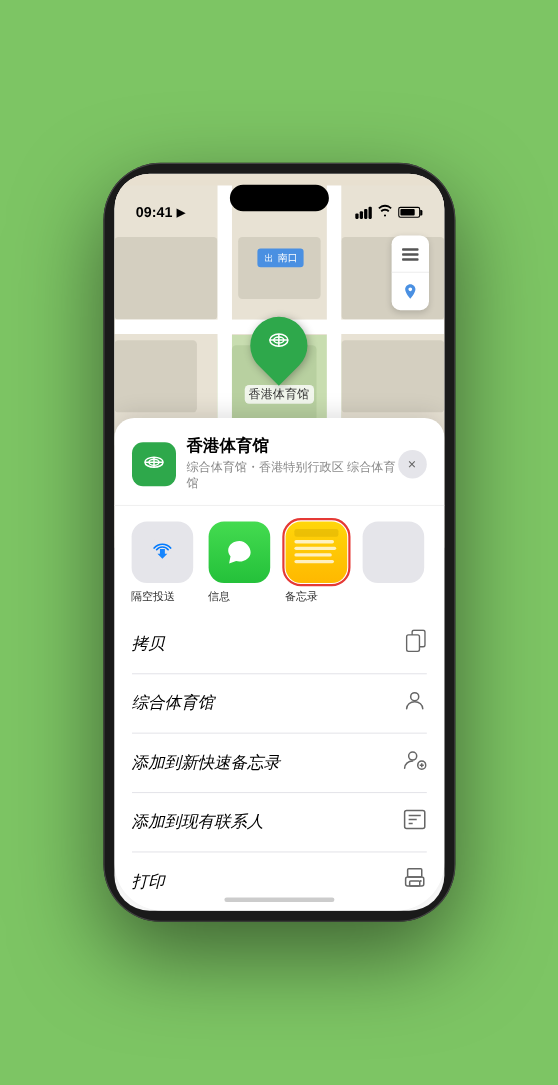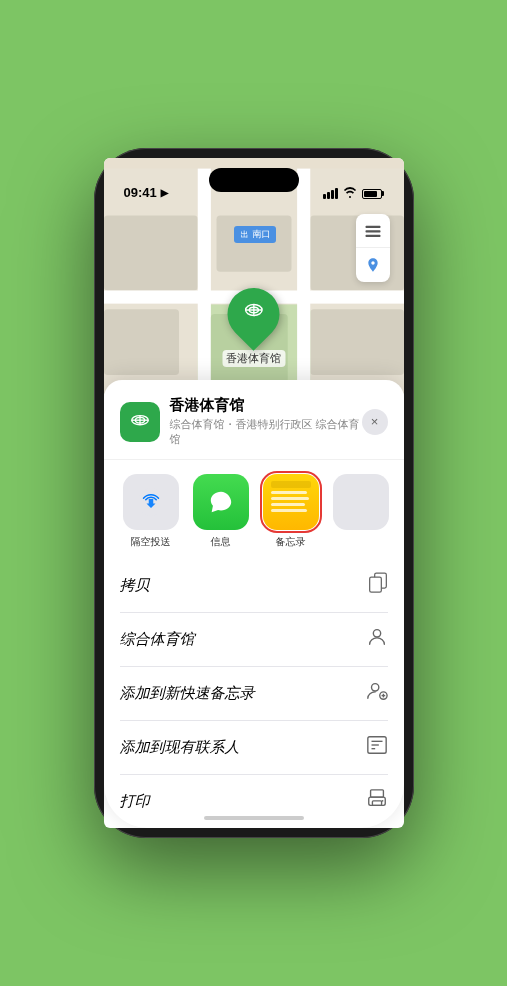--- a/index.html
+++ b/index.html
@@ -17,21 +17,21 @@
       background: #1a1a1a;
       border-radius: 52px;
       padding: 10px;
       position: relative;
       box-shadow: 0 30px 80px rgba(0,0,0,0.5), inset 0 0 0 1px #444;
     }
     .phone-screen {
       width: 100%;
       height: 100%;
       background: #fff;
-      border-radius: 6px;
+      border-radius: 32px;
       overflow: hidden;
       position: relative;
     }
     
     .dynamic-island {
       position: absolute;
       top: 10px;
       left: 50%;
       transform: translateX(-50%);
       width: 90px;
@@ -227,21 +227,21 @@
     
     .share-apps {
       display: flex;
       padding: 14px 16px 10px;
       gap: 8px;
       overflow-x: auto;
     }
     .share-app {
       display: flex;
       flex-direction: column;
-      align-items: center;
+      align-items: flex-start;
       gap: 5px;
       flex-shrink: 0;
       width: 62px;
     }
     .share-app-icon {
       width: 56px;
       height: 56px;
       border-radius: 14px;
       display: flex;
       align-items: center;

